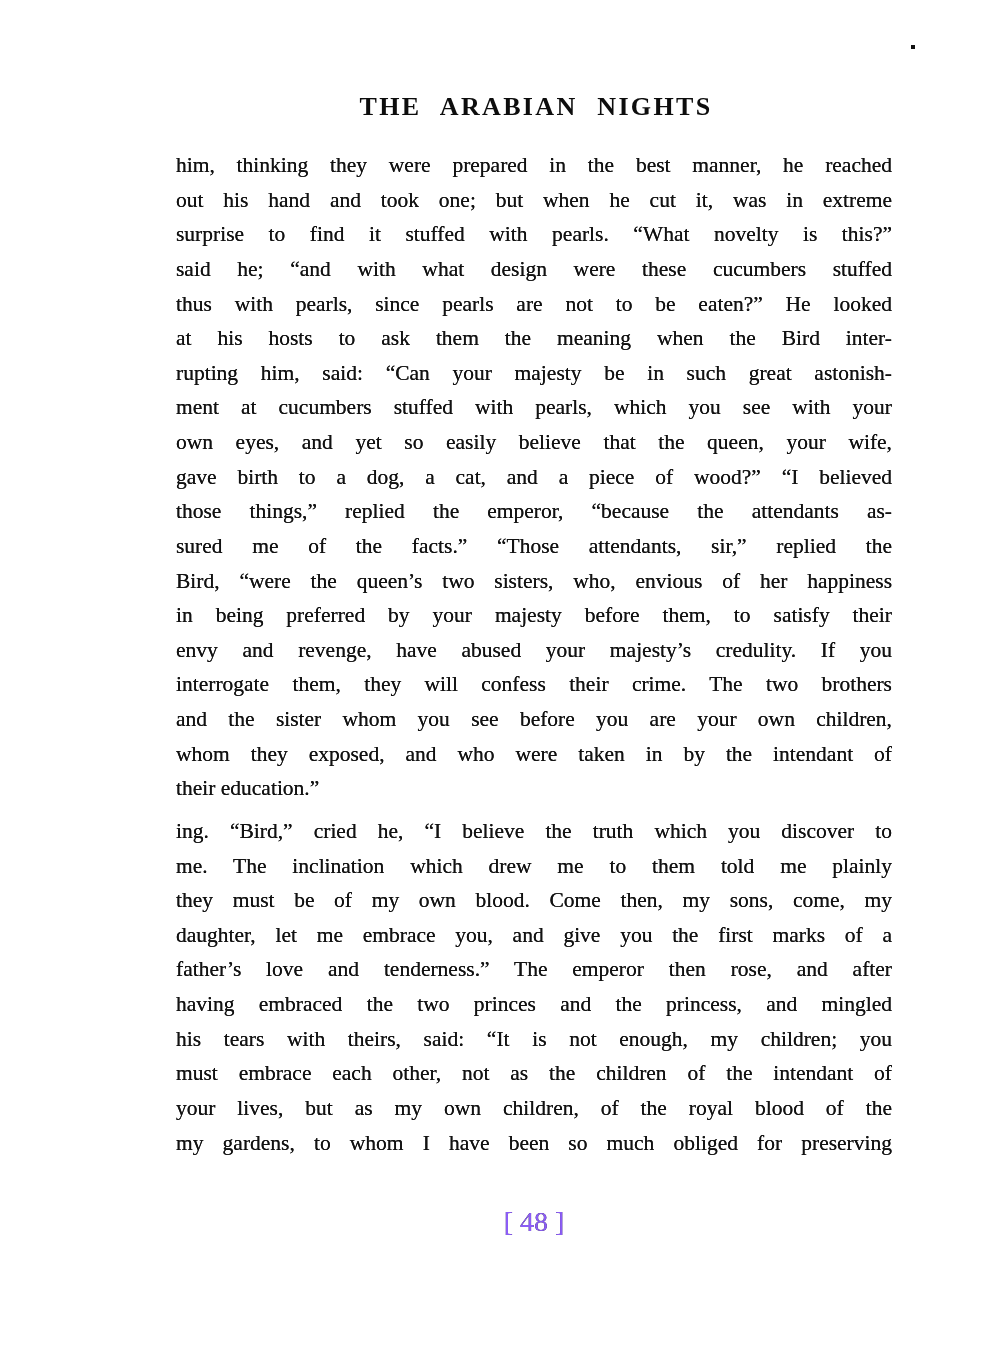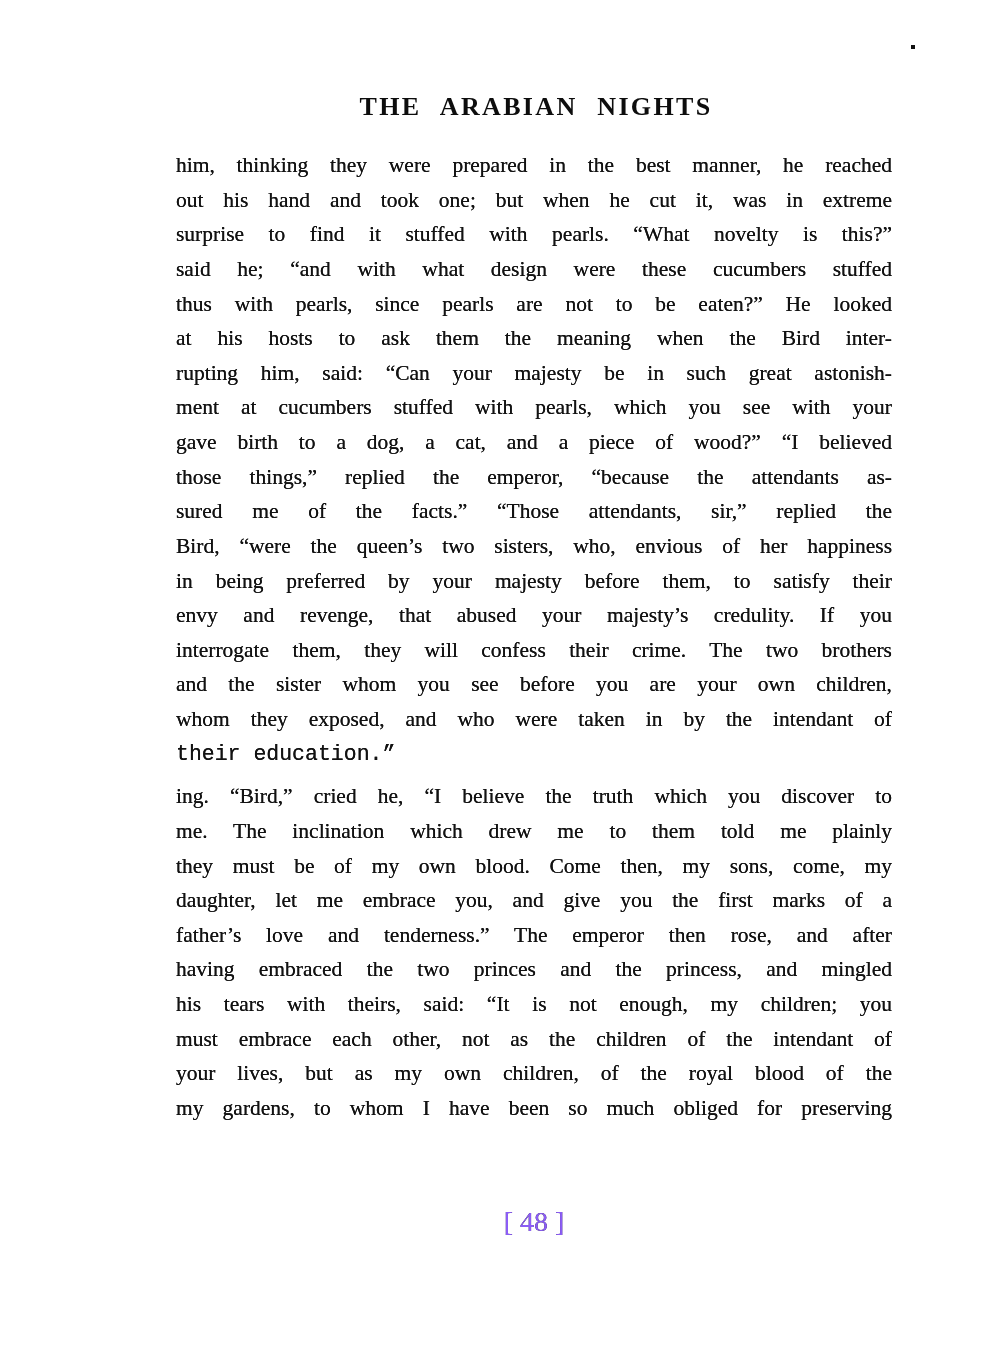--- a/index.html
+++ b/index.html
@@ -49,21 +49,20 @@
     text-align-last: justify;
     white-space: normal;
     overflow: hidden;
   }
   .line.indent {
     text-indent: 38px;
   }
   .line.last {
     text-align: left;
     text-align-last: left;
-    font-family: Liberation Mono, monospace;
   }
   .folio {
     position: absolute;
     top: 1204px;
     left: 168px;
     width: 732px;
     height: 36px;
     line-height: 36px;
     text-align: center;
     font-size: 28px;
@@ -88,26 +87,27 @@
   <div class="text-column">
       <div class="paragraph">
         <div class="line">him, thinking they were prepared in the best manner, he reached</div>
         <div class="line">out his hand and took one; but when he cut it, was in extreme</div>
         <div class="line">surprise to find it stuffed with pearls. “What novelty is this?”</div>
         <div class="line">said he; “and with what design were these cucumbers stuffed</div>
         <div class="line">thus with pearls, since pearls are not to be eaten?” He looked</div>
         <div class="line">at his hosts to ask them the meaning when the Bird inter-</div>
         <div class="line">rupting him, said: “Can your majesty be in such great astonish-</div>
         <div class="line">ment at cucumbers stuffed with pearls, which you see with your</div>
+        <div class="line">own eyes, and yet so easily believe that the queen, your wife,</div>
         <div class="line">gave birth to a dog, a cat, and a piece of wood?” “I believed</div>
         <div class="line">those things,” replied the emperor, “because the attendants as-</div>
         <div class="line">sured me of the facts.” “Those attendants, sir,” replied the</div>
         <div class="line">Bird, “were the queen’s two sisters, who, envious of her happiness</div>
         <div class="line">in being preferred by your majesty before them, to satisfy their</div>
-        <div class="line">envy and revenge, that abused your majesty’s credulity. If you</div>
+        <div class="line">envy and revenge, have abused your majesty’s credulity. If you</div>
         <div class="line">interrogate them, they will confess their crime. The two brothers</div>
         <div class="line">and the sister whom you see before you are your own children,</div>
         <div class="line">whom they exposed, and who were taken in by the intendant of</div>
         <div class="line last">their education.”</div>
       </div>
       <div class="paragraph">
         <div class="line">ing. “Bird,” cried he, “I believe the truth which you discover to</div>
         <div class="line">me. The inclination which drew me to them told me plainly</div>
         <div class="line">they must be of my own blood. Come then, my sons, come, my</div>
         <div class="line">daughter, let me embrace you, and give you the first marks of a</div>

